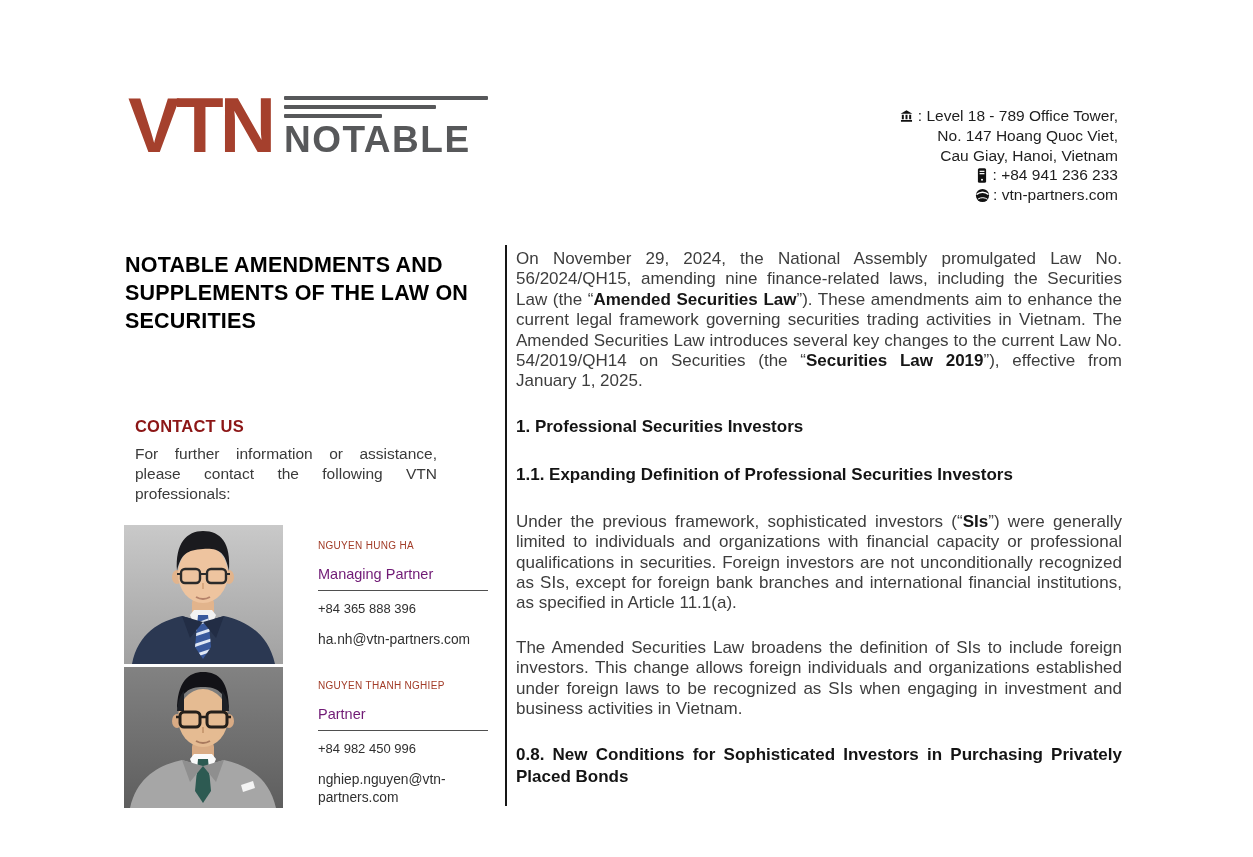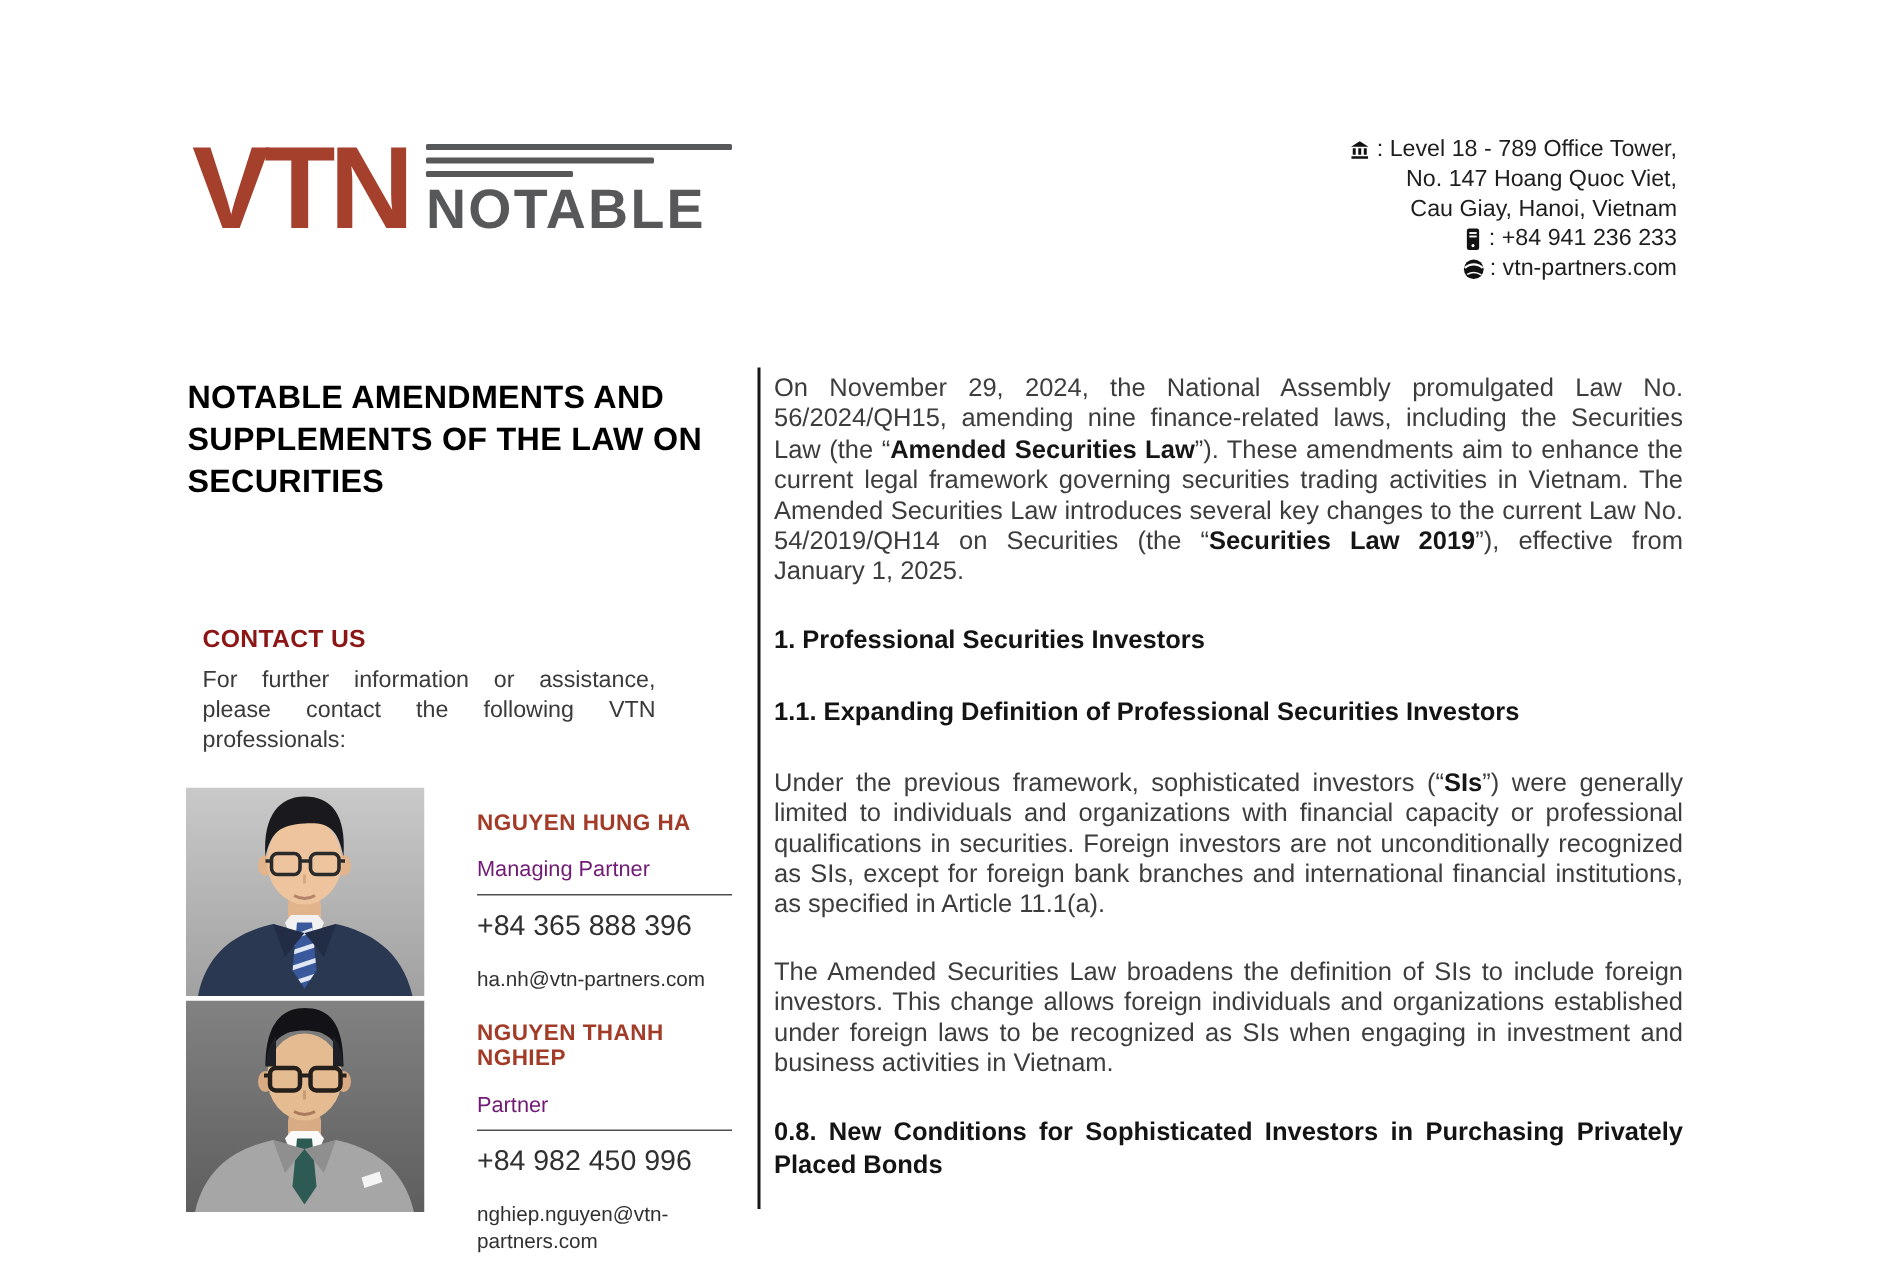--- a/index.html
+++ b/index.html
@@ -17,21 +17,21 @@
   .logo-right { display:flex; flex-direction:column; margin-left:12px; padding-bottom:1px; }
   .logo-bar { height:4px; background:#57585A; border-radius:1px; margin-bottom:5px; }
   .logo-bar.b1 { width:204px; }
   .logo-bar.b2 { width:152px; }
   .logo-bar.b3 { width:98px; }
   .logo-partners {
     font-size:37px; font-weight:700; color:#57585A; letter-spacing:1.5px; line-height:32px; margin-top:1px;
   }
   
   .header-contact {
-    position:absolute; right:135px; top:42px; text-align:right;
+    position:absolute; right:135px; top:58px; text-align:right;
     font-size:15.5px; line-height:19.8px; color:#1e1e1e;
   }
   .hc-line { display:flex; justify-content:flex-end; align-items:center; gap:3px; }
   .hc-icon { display:inline-flex; width:16px; height:15px; align-items:center; justify-content:center; }
   .hc-icon svg { display:block; }
   
   .doc-title {
     position:absolute; left:125px; top:203px; width:358px;
     font-size:21.5px; font-weight:800; line-height:28px; color:#000000; letter-spacing:0.2px;
   }
@@ -43,24 +43,24 @@
     position:absolute; left:135px; top:396px; width:302px;
     font-size:15.5px; line-height:19.8px; color:#3a3a3a; text-align:justify;
   }
   .photo { position:absolute; left:124px; width:159px; display:block; }
   .photo svg { display:block; width:100%; height:100%; }
   .photo1 { top:477px; height:139px; }
   .photo2 { top:619px; height:141px; }
   .pro-info { position:absolute; left:318px; width:170px; }
   .pro1 { top:492px; }
   .pro2 { top:632px; }
-  .pro-name { font-size:15px; font-weight:700; color:#A23C28; letter-spacing:0.3px; }
+  .pro-name { font-size:10px; font-weight:400; color:#A23C28; letter-spacing:0.3px; }
   .pro-title { margin-top:15px; font-size:14.5px; color:#701a75; }
   .pro-rule { margin-top:8px; border-bottom:1.5px solid #4f4f4f; width:170px; }
-  .pro-phone { margin-top:10px; font-size:19px; color:#303030; }
+  .pro-phone { margin-top:10px; font-size:13px; color:#303030; }
   .pro-email { margin-top:15px; font-size:13.8px; color:#303030; line-height:18px; overflow-wrap:break-word; }
   
   .divider { position:absolute; left:505px; top:197px; width:2px; height:561px; background:#171717; }
   
   .article { position:absolute; left:516px; top:201px; width:606px; }
   .article p {
     font-size:17px; line-height:20.4px; color:#3d3d3d; text-align:justify; margin:0 0 24px 0;
   }
   .article p b { color:#161616; }
   .article .h-num {

